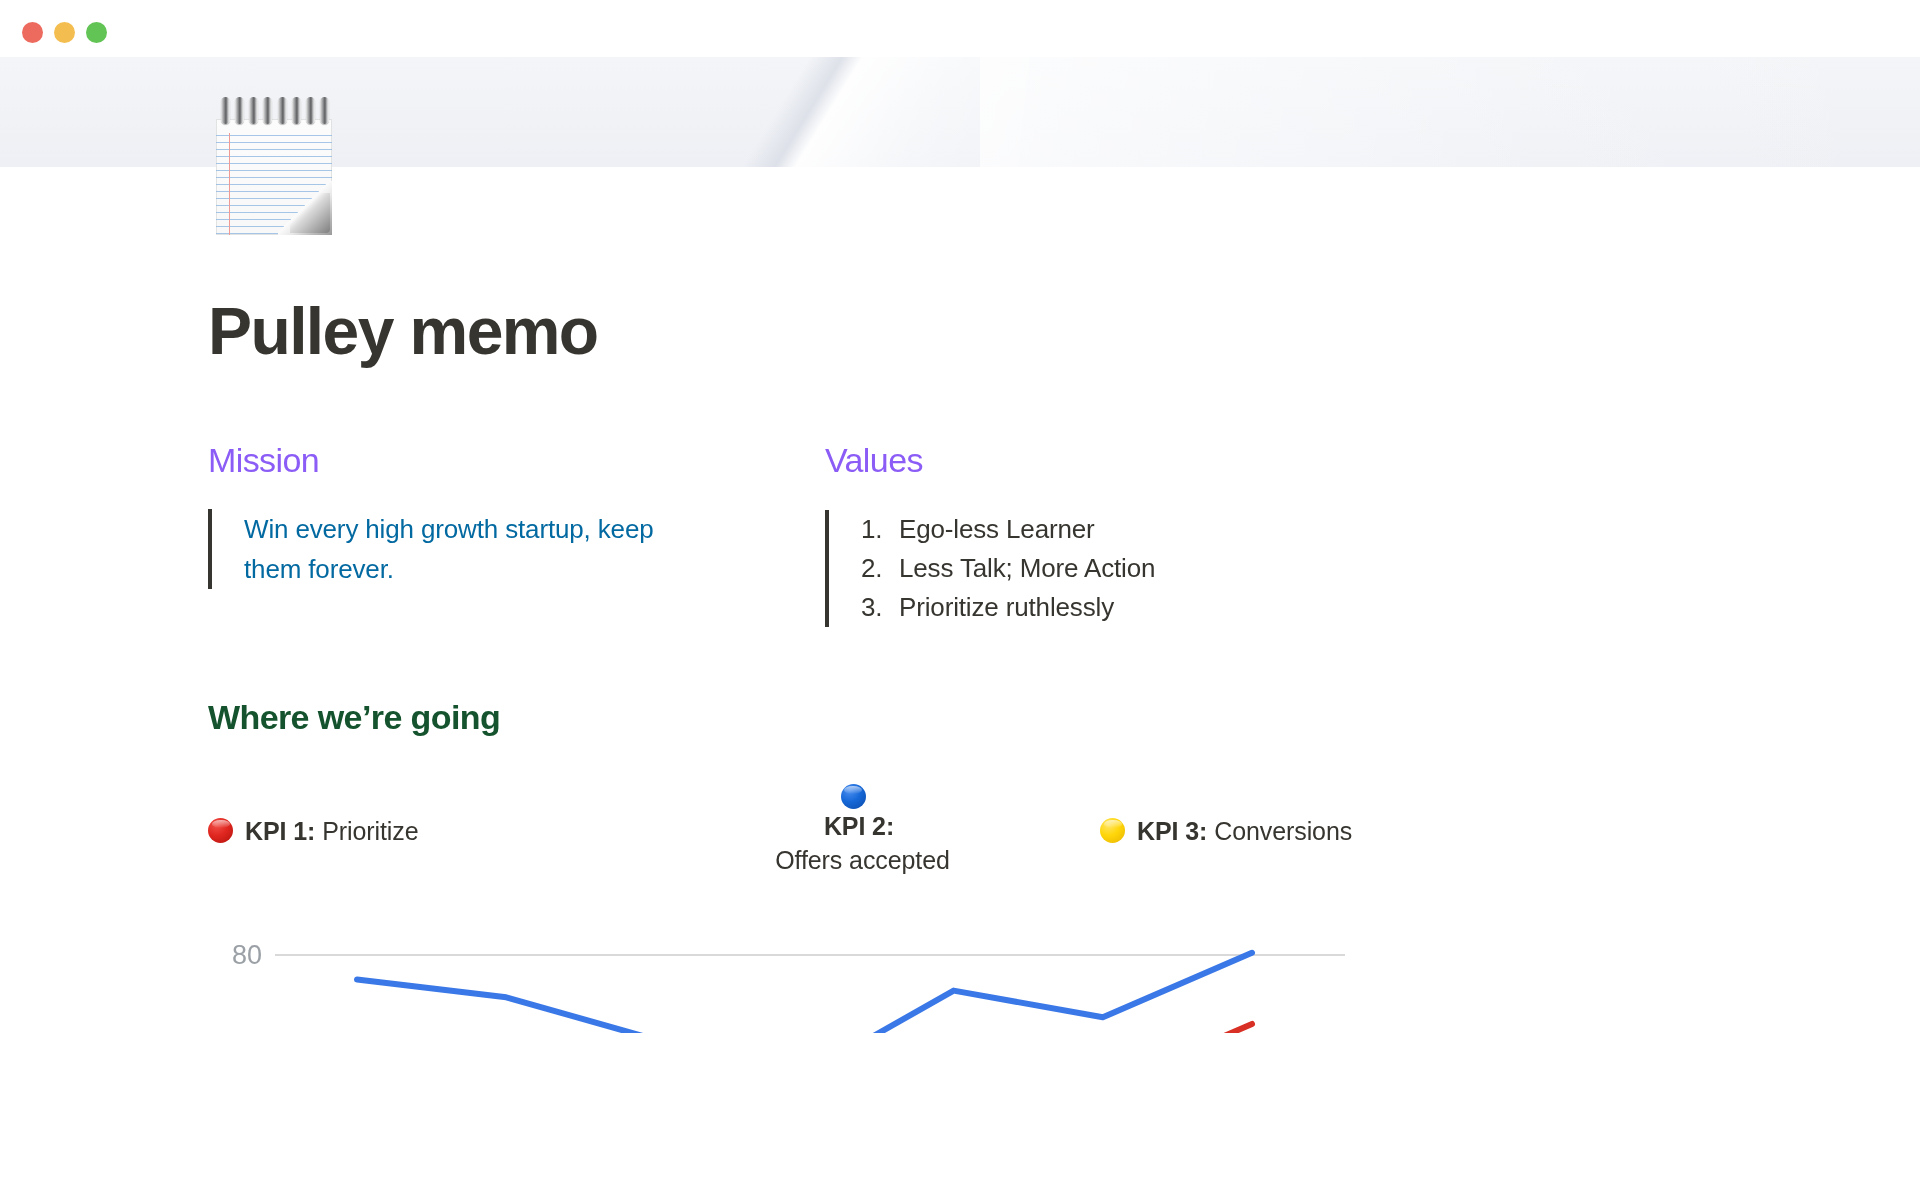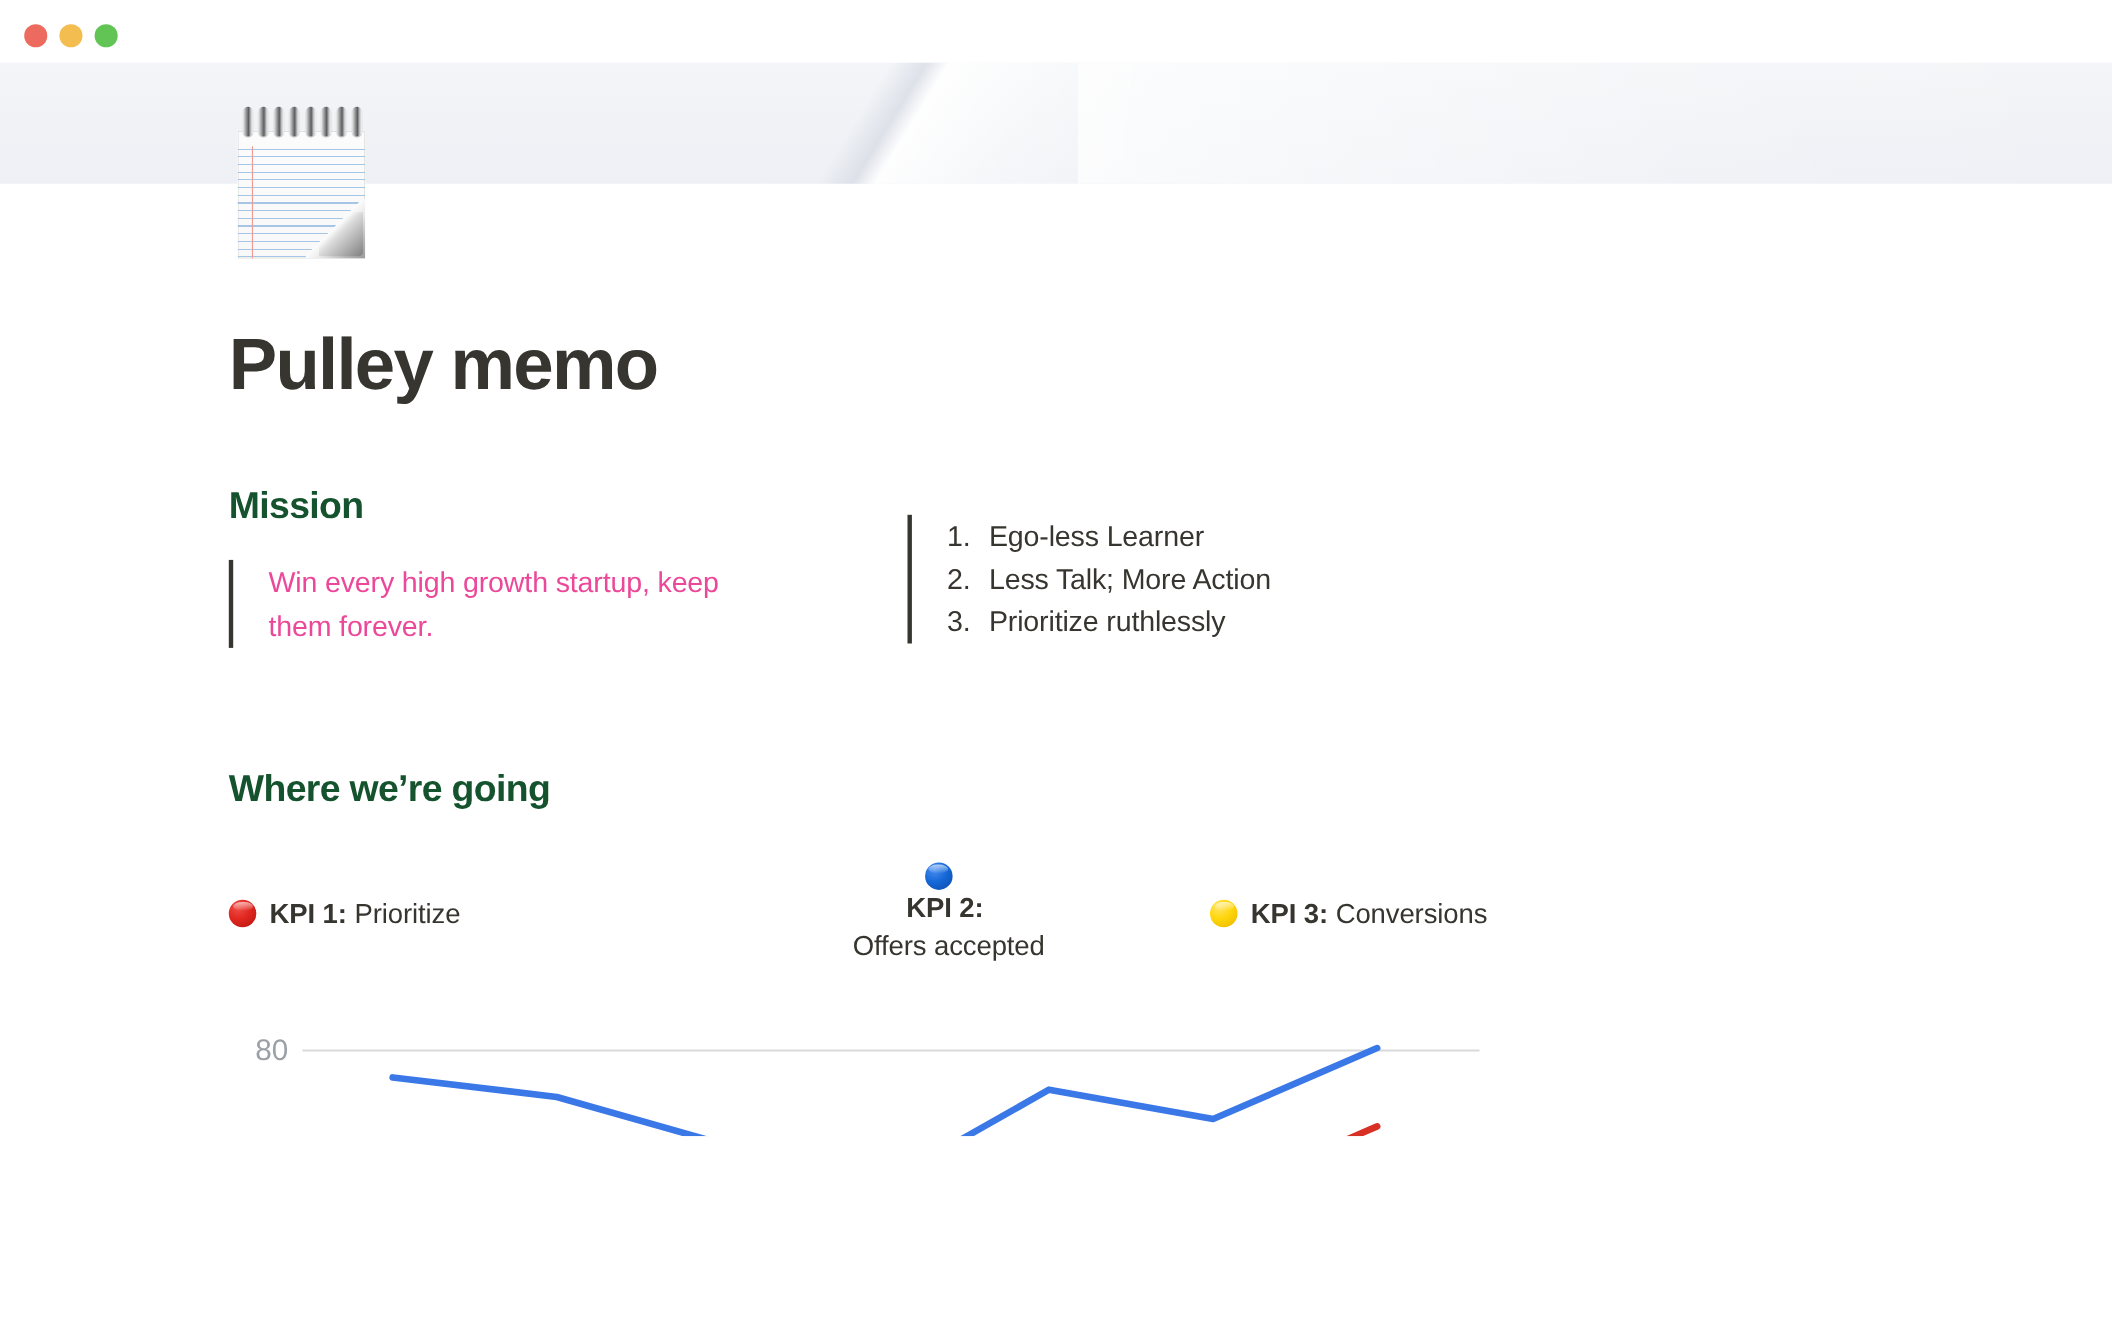--- a/index.html
+++ b/index.html
@@ -173,34 +173,34 @@
     top: 272px;
     width: 1540px;
     display: flex;
     gap: 0;
   }
   .col { width: 617px; }
 
   h2.section {
     font-size: 34px;
     line-height: 42px;
-    font-weight: bold;
+    font-weight: normal;
     letter-spacing: -0.6px;
-    color: #14532d;
+    color: #8b5cf6;
   }
 
   .quote {
     margin-top: 28px;
     border-left: 4px solid #37352f;
     padding-left: 32px;
   }
   .quote p {
     font-size: 26px;
     line-height: 40px;
-    color: #ec4899;
+    color: #0369a1;
     letter-spacing: -0.15px;
     max-width: 460px;
   }
 
   .olist {
     margin-top: 29px;
     border-left: 4px solid #37352f;
     padding-left: 32px;
   }
   .olist ol {
@@ -329,20 +329,21 @@
     <div class="two-col">
 
       <div class="col">
         <h2 class="section">Mission</h2>
         <div class="quote">
           <p>Win every high growth startup, keep them forever.</p>
         </div>
       </div>
 
       <div class="col">
+        <h2 class="section">Values</h2>
         <div class="olist">
           <ol>
             <li>
               <span class="num">1.</span>
               <span>Ego-less Learner</span>
             </li>
             <li>
               <span class="num">2.</span>
               <span>Less Talk; More Action</span>
             </li>

